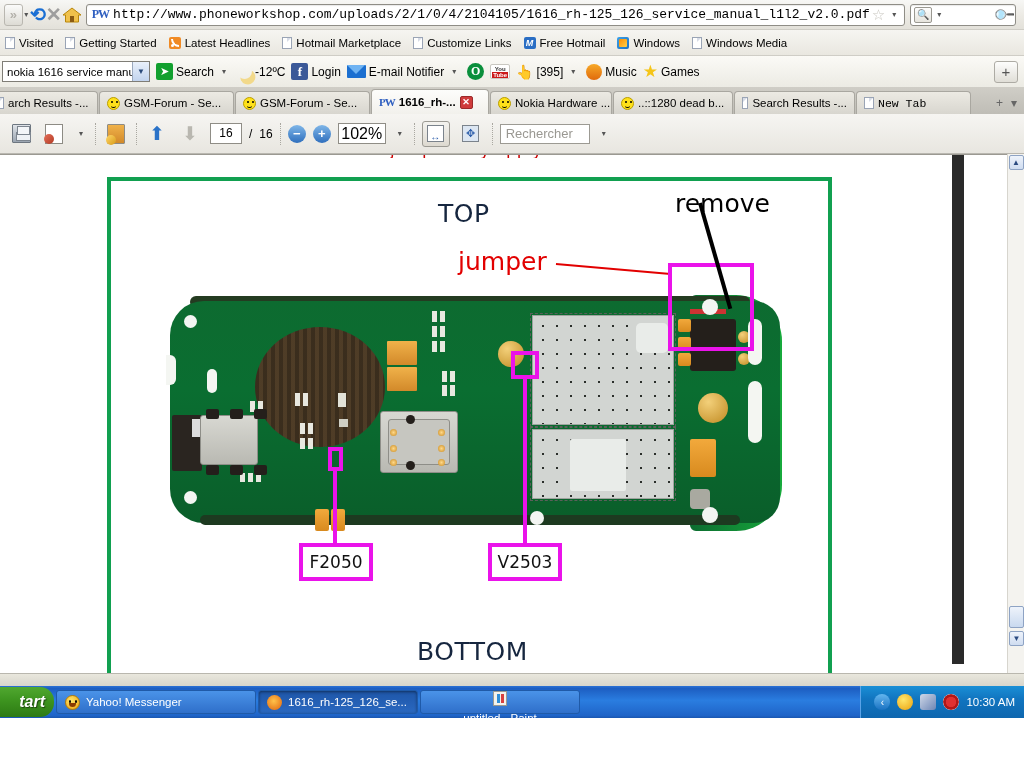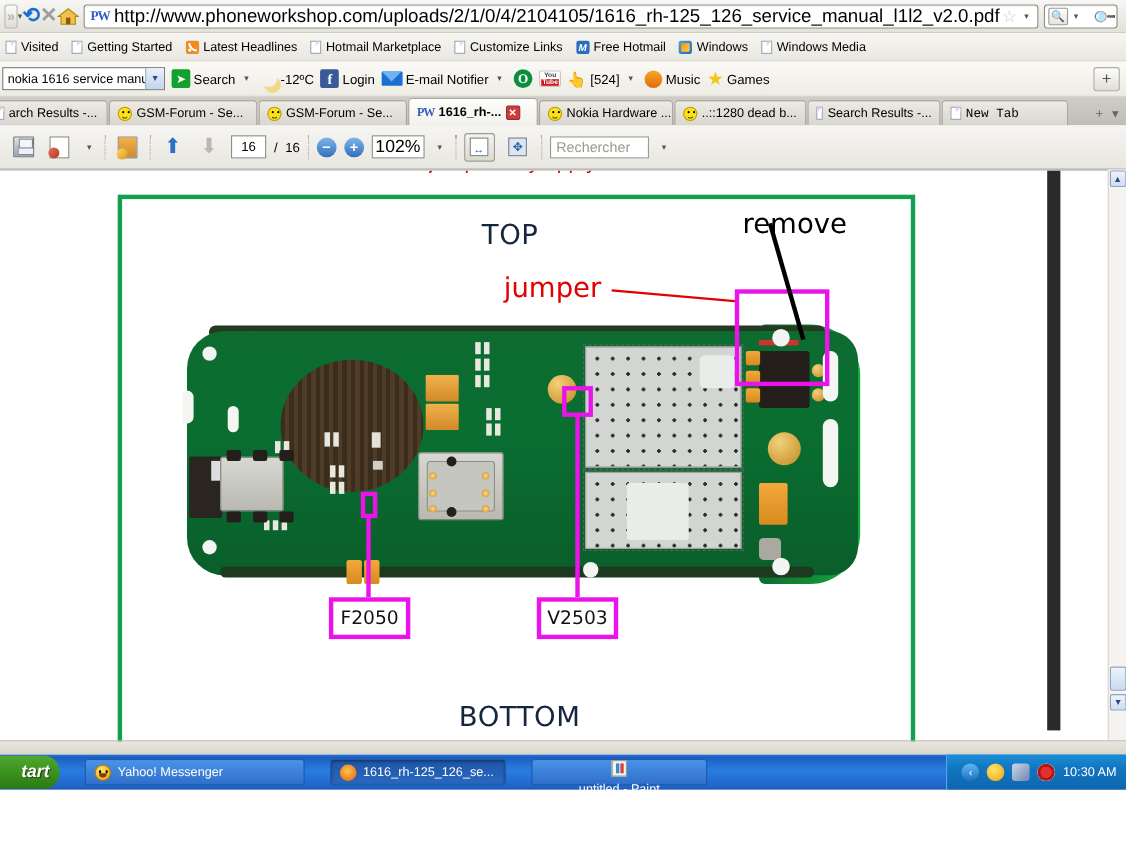--- a/index.html
+++ b/index.html
@@ -31,22 +31,22 @@
   .icon-reload { color:#1a6fd4; font-size:19px; font-weight:bold; line-height:1; }
   .icon-stop { color:#9e9e9e; font-size:19px; font-weight:bold; line-height:1; }
   .urlbar {
     flex: 1; height: 22px; margin: 0 5px 0 4px;
     background: #fff; border: 1px solid #8f8d86; border-radius: 3px;
     display: flex; align-items: center; padding: 0 3px;
     box-shadow: inset 0 1px 1px rgba(0,0,0,.09);
   }
   .pw-badge { font-size:12px; font-weight:bold; color:#2f5fc0; letter-spacing:-1px; padding:0 4px 0 2px;
               font-family:"Liberation Serif", serif;}
-  .urltext { flex:1; font-size: 17px; color: #000; white-space: nowrap; overflow: hidden;
-             font-family:Liberation Sans, sans-serif; }
+  .urltext { flex:1; font-size: 13px; color: #000; white-space: nowrap; overflow: hidden;
+             font-family:Liberation Mono, monospace; }
   .star { color: #c9c7c0; font-size: 15px; padding: 0 2px; }
   .searchbar {
     width: 196px; height: 22px; background: #fff; border: 1px solid #8f8d86; border-radius: 3px;
     display: flex; align-items: center; padding: 0 3px; margin-right: 4px;
     box-shadow: inset 0 1px 1px rgba(0,0,0,.09);
   }
   .mini-search-box { width:18px;height:16px;border:1px solid #9a9891;border-radius:2px;
         background:linear-gradient(to bottom,#fdfdfd,#e6e4dd); display:flex;align-items:center;justify-content:center;
         font-size:10px; color:#2a5caa;}
   .searchbar .grow { flex: 1; }
@@ -249,21 +249,21 @@
     display:flex;align-items:center;
   }
   .startbtn{
     width:66px;height:30px;margin-left:-12px;
     background:linear-gradient(to bottom,#50a830 0%,#3d941f 45%,#2d7a14 100%);
     border-radius:0 14px 14px 0;color:#fff;font-weight:bold;font-style:italic;font-size:16px;
     display:flex;align-items:center;justify-content:flex-end;padding-right:9px;
     text-shadow:1px 1px 1px rgba(0,0,0,.5);
   }
   .tbtn{
-    height:24px;margin-left:23px;padding:0 8px;border-radius:3px;display:flex;align-items:center;gap:6px;
+    height:24px;margin-left:2px;padding:0 8px;border-radius:3px;display:flex;align-items:center;gap:6px;
     background:linear-gradient(to bottom,#4a93e8,#2f6fca);color:#fff;font-size:11.5px;white-space:nowrap;
     border:1px solid #1f5aa8;
   }
   .tbtn.active{background:linear-gradient(to bottom,#1e56a8,#2a68c0);box-shadow:inset 0 1px 3px rgba(0,0,0,.45);}
   .tbtn.w1{width:200px;} .tbtn.w2{width:160px;} .tbtn.w3{width:160px;flex-direction:column;}
   .tb-emoji{width:15px;height:15px;border-radius:50%;background:radial-gradient(circle at 40% 35%,#ffe66a,#eba00c);
     border:1px solid #b87c00;position:relative;flex:none;}
   .tb-emoji:before{content:"";position:absolute;left:3px;top:4px;width:2px;height:3px;background:#000;border-radius:50%;
     box-shadow:6px 0 0 0 #000;}
   .tb-emoji:after{content:"";position:absolute;left:3px;top:7px;width:7px;height:4px;background:#8a3a00;
@@ -387,21 +387,21 @@
       <span class="opera">O</span>
     </div>
     <div class="addon-item">
       <span class="yt">
         <span class="y1">You</span>
           <span class="y2">Tube</span>
       </span>
     </div>
     <div class="addon-item">
       <span class="hand">👆</span>
-      <span>[524]</span>
+      <span>[395]</span>
       <span class="dropcaret">▾</span>
     </div>
     <div class="addon-item">
       <span class="musicicon"></span>
       <span>Music</span>
     </div>
     <div class="addon-item">
       <span class="star-y">★</span>
       <span>Games</span>
     </div>

